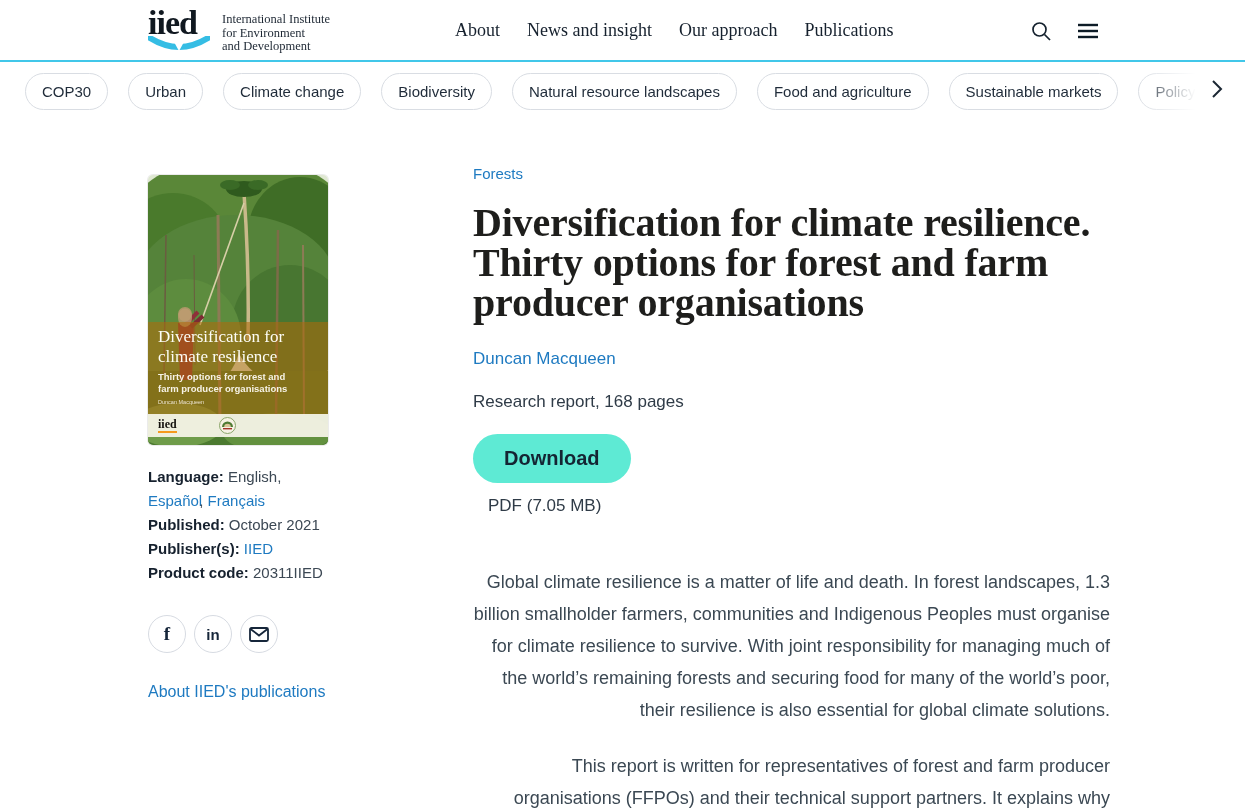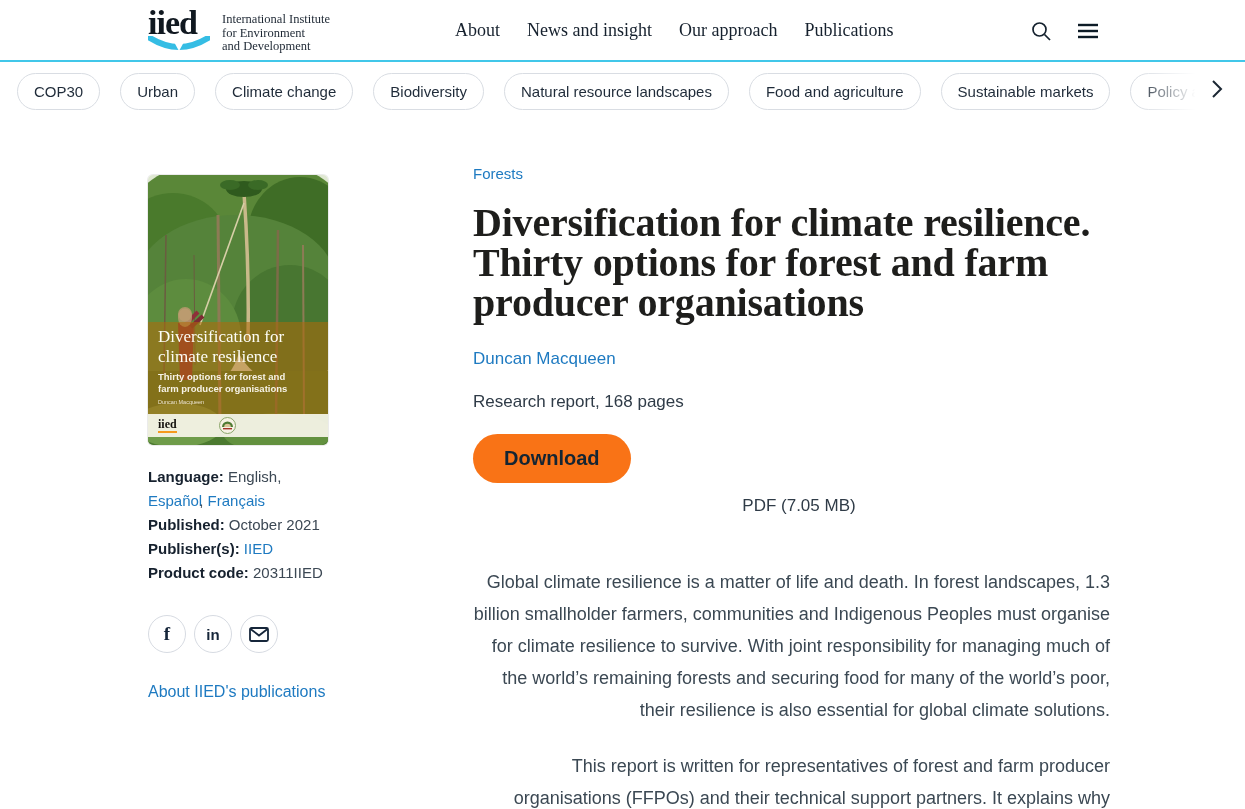--- a/index.html
+++ b/index.html
@@ -29,21 +29,21 @@
     font-family:"Liberation Serif", serif; font-size:12.5px; line-height:13.5px; color:#1d2733;
   }
   .main-nav { position:absolute; left:455px; top:0; height:60px; display:flex; align-items:center; gap:27px; }
   .main-nav a {
     font-family:"Liberation Serif", serif; font-size:18px; color:#16212e;
   }
   .header-icons { position:absolute; right:146px; top:0; height:62px; display:flex; align-items:center; gap:24px; }
   .icon-btn { background:none; border:none; cursor:pointer; display:flex; align-items:center; }
 
   
-  .tagbar { position:relative; height:58px; display:flex; align-items:center; padding-left:17px; overflow:hidden; }
+  .tagbar { position:relative; height:58px; display:flex; align-items:center; padding-left:25px; overflow:hidden; }
   .pill {
     flex:none; margin-right:20px; height:37px; display:flex; align-items:center;
     padding:0 16px; border:1px solid #d9dde3; border-radius:19px; background:#fff;
     font-size:15px; color:#1f2b39; cursor:pointer; white-space:nowrap;
   }
   .pill-cut { padding-right:70px; }
   .tag-fade {
     position:absolute; right:0; top:0; bottom:0; width:110px;
     background:linear-gradient(to right, rgba(255,255,255,0), #ffffff 55%);
     pointer-events:none;
@@ -104,25 +104,25 @@
   .breadcrumb { display:inline-block; font-size:15px; }
   .pub-title {
     margin-top:20px;
     font-family:"Liberation Serif", serif; font-weight:600; color:#1e1e1c;
     font-size:40px; line-height:40px; letter-spacing:-.2px;
   }
   .pub-title span { display:block; }
   .author-link { display:inline-block; margin-top:26px; font-size:17px; }
   .report-info { margin-top:23px; font-size:17px; color:#2f3b47; }
   .download-btn {
-    margin-top:22px; display:inline-block; background:#f97316; color:#142533;
+    margin-top:22px; display:inline-block; background:#5eead4; color:#142533;
     font-family:"Liberation Sans", sans-serif; font-size:20px; font-weight:bold;
     border:none; border-radius:26px; padding:13px 31px; cursor:pointer;
   }
-  .pdf-info { margin-top:13px; padding-left:15px; font-size:17px; color:#2f3b47;text-align:center; }
+  .pdf-info { margin-top:13px; padding-left:15px; font-size:17px; color:#2f3b47; }
   .body-copy { margin-top:50px; }
   .body-copy p { font-size:18px; line-height:32px; color:#3b4853; margin-bottom:24px;text-align:right; }
 </style>
 </head>
 <body>
 
 <header class="site-header">
   <div class="logo-block">
     <div class="logo-mark">
       <div class="logo-word">iied</div>

